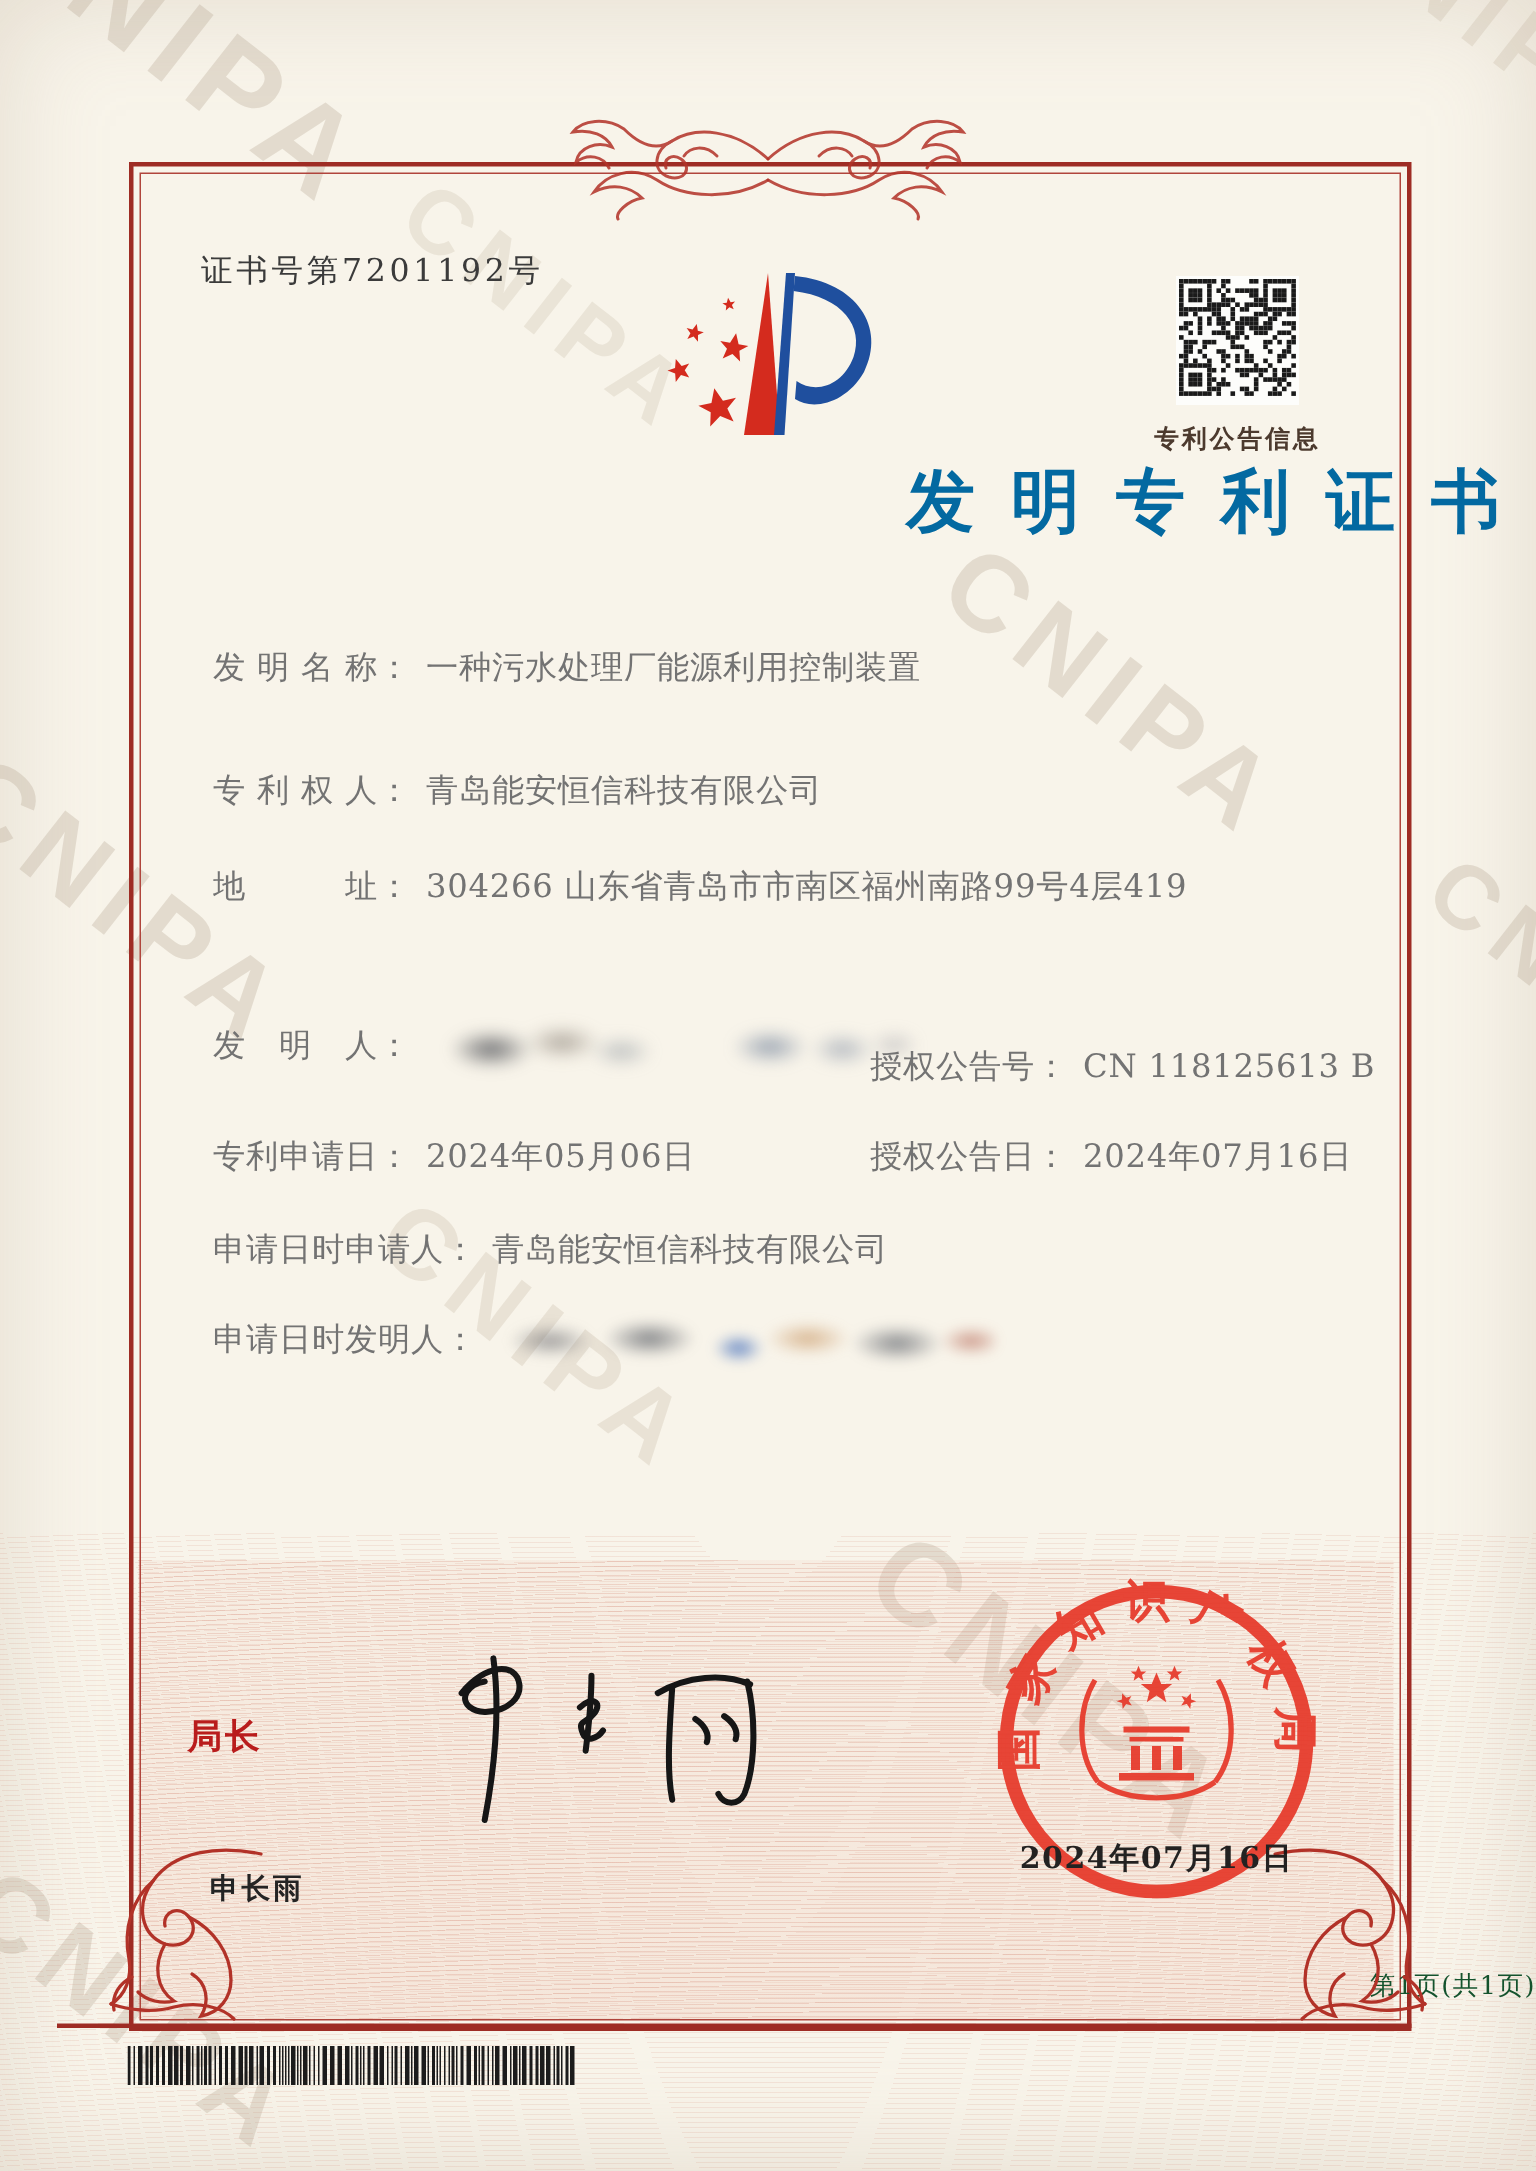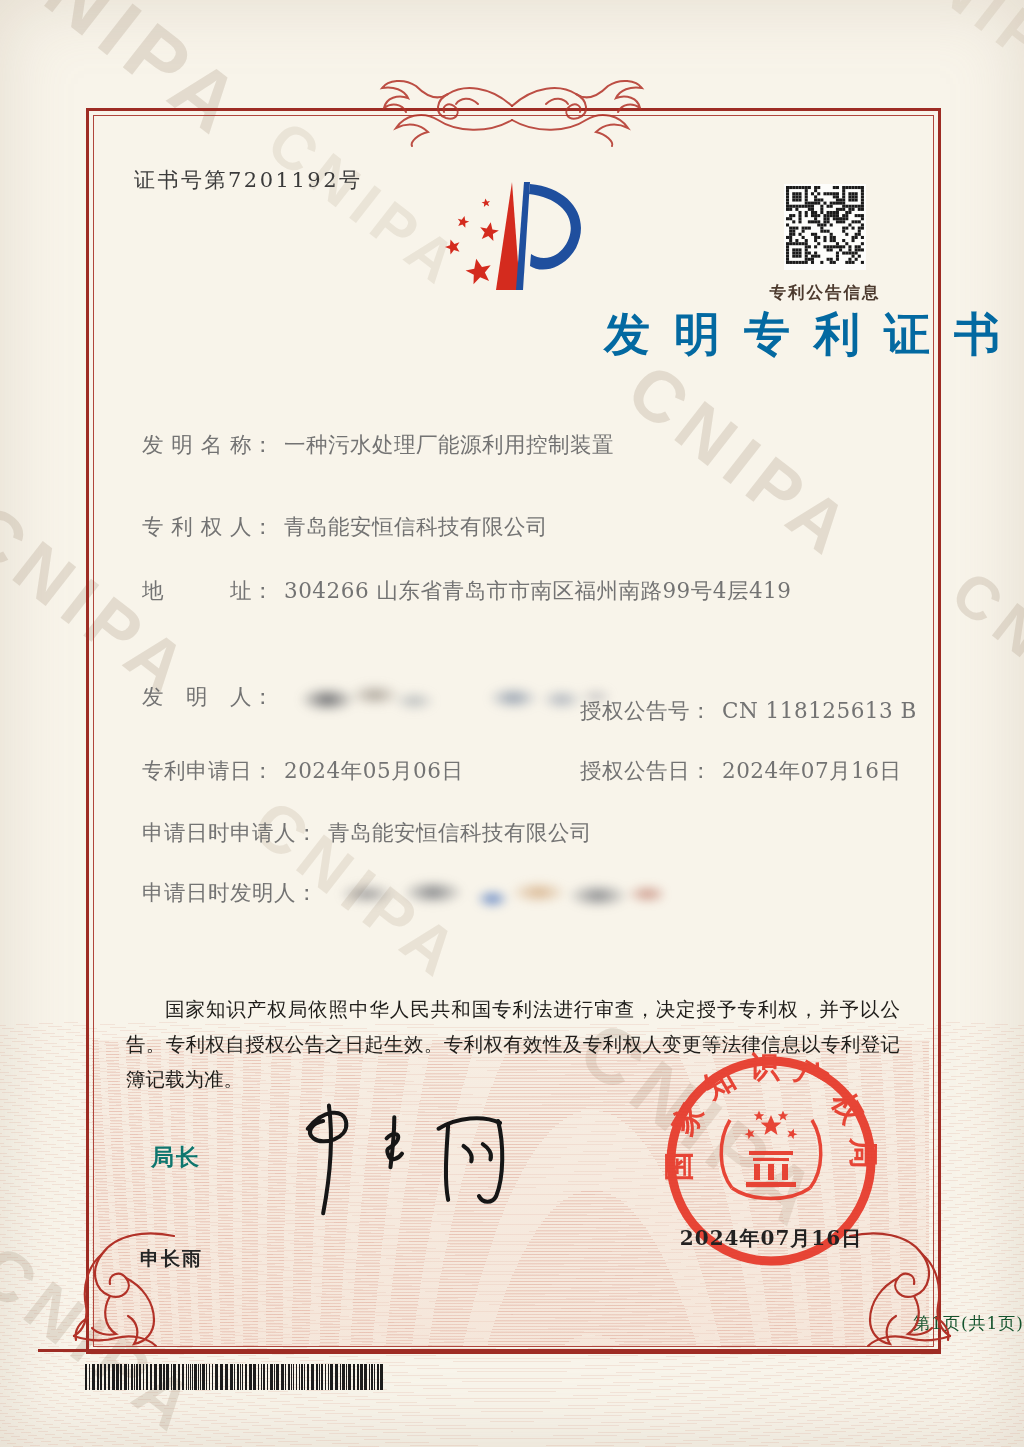--- a/index.html
+++ b/index.html
@@ -37,22 +37,22 @@
          font-weight:bold;letter-spacing:24px;text-indent:24px;color:#0369a1;z-index:3;}
   
   .row{position:absolute;left:142px;font-size:21.5px;letter-spacing:.5px;
        white-space:nowrap;z-index:3;color:#737373;}
   .row .val{margin-left:10px;}
   .row-r{left:548px;margin-left:32px;}
   .redacted{display:inline-block;vertical-align:middle;height:30px;border-radius:15px;
        filter:blur(5px);}
   .statement{position:absolute;left:126px;top:972px;width:774px;font-size:19.5px;
        line-height:1.82;text-align:justify;text-indent:2em;color:#1f1d1a;z-index:3;}
-  .signer-title{position:absolute;left:151px;top:1142px;font-family:"Liberation Sans",sans-serif;
-       font-weight:bold;font-size:23px;color:#0f766e;z-index:3;letter-spacing:2px;}
+  .signer-title{position:absolute;left:125px;top:1142px;font-family:"Liberation Sans",sans-serif;
+       font-weight:bold;font-size:23px;color:#b91c1c;z-index:3;letter-spacing:2px;}
   .signer-name{position:absolute;left:140px;top:1246px;font-family:Liberation Serif, serif;
        font-weight:bold;font-size:19px;color:#242424;z-index:3;letter-spacing:2px;}
   .sig{position:absolute;left:292px;top:1096px;z-index:3;}
   .seal{position:absolute;left:658px;top:1048px;z-index:4;opacity:.93;}
   .footer{position:absolute;left:0;top:1312px;width:100%;text-align:right;font-size:17px;
        color:#14532d;letter-spacing:1px;z-index:3;}
   .barcode{position:absolute;left:85px;top:1364px;z-index:3;}
 </style>
 </head>
 <body>
@@ -473,21 +473,20 @@
   <div class="row" style="top:878px;">
     <span class="lbl">申请日时发明人：</span><span class="redacted" style="width:330px;height:32px;margin-left:16px;filter:blur(4px);background:
       radial-gradient(40px 16px at 10% 50%, rgba(100,100,105,.6), rgba(0,0,0,0) 70%),
       radial-gradient(44px 18px at 30% 45%, rgba(70,75,85,.65), rgba(0,0,0,0) 70%),
       radial-gradient(24px 14px at 48% 65%, rgba(40,90,180,.7), rgba(0,0,0,0) 70%),
       radial-gradient(40px 16px at 62% 45%, rgba(190,130,70,.55), rgba(0,0,0,0) 70%),
       radial-gradient(44px 18px at 80% 55%, rgba(80,85,95,.65), rgba(0,0,0,0) 70%),
       radial-gradient(30px 14px at 95% 50%, rgba(160,60,40,.5), rgba(0,0,0,0) 70%);"></span>
   </div>
 
-  <p class="statement">国家知识产权局依照中华人民共和国专利法进行审查，决定授予专利权，并予以公告。专利权自授权公告之日起生效。专利权有效性及专利权人变更等法律信息以专利登记簿记载为准。</p>
 
   <div class="signer-title">局长</div>
   <div class="signer-name">申长雨</div>
   <svg class="sig" width="245" height="125" viewBox="0 0 250 130" fill="none" stroke="#161616" stroke-width="4.2" stroke-linecap="round">
     <path d="M14,34 C30,14 52,12 54,28 C56,44 30,52 20,44 C12,38 18,28 30,26"></path>
     <path d="M36,10 C40,40 38,80 30,122"></path>
     <path d="M96,44 C104,36 112,40 106,48 C100,56 94,52 98,62 C100,68 108,66 112,60"></path>
     <path d="M104,22 C104,40 102,58 100,74"></path>
     <path d="M150,34 C170,22 196,20 214,28"></path>
     <path d="M160,30 C158,60 156,88 160,108"></path>

